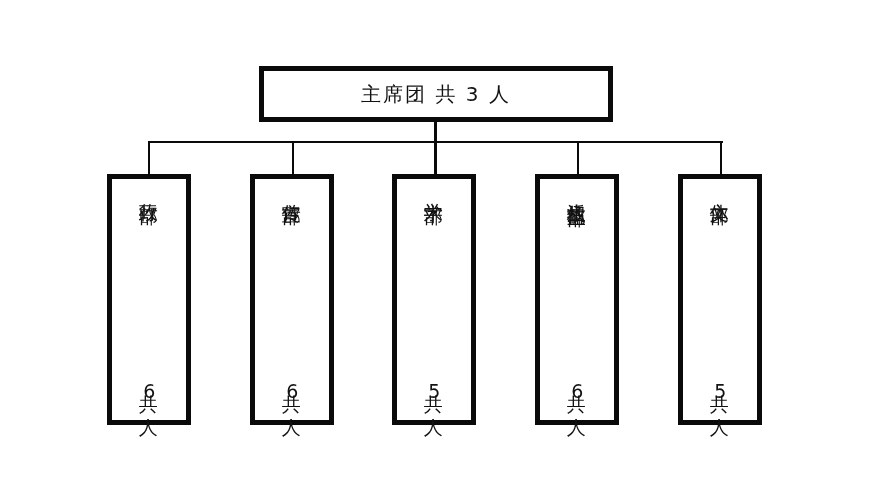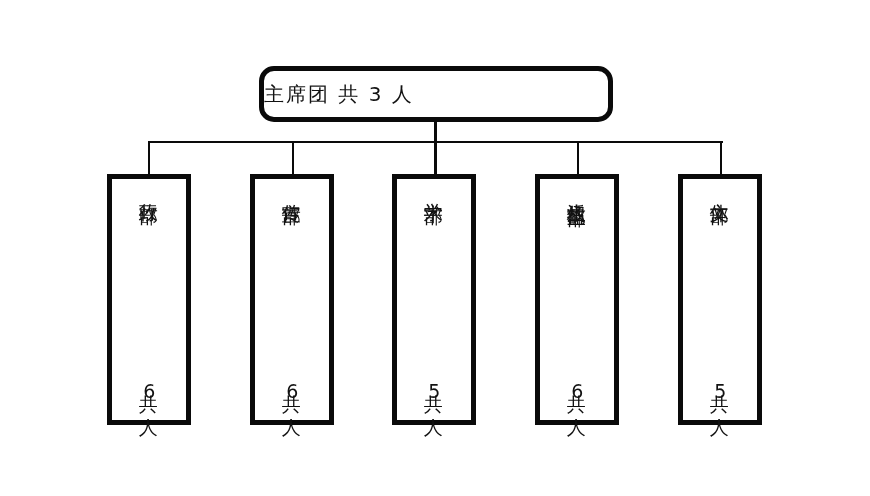--- a/index.html
+++ b/index.html
@@ -33,22 +33,21 @@
     border: 5px solid #0a0a0a;
   }
 
   .root-box {
     left: 259px;
     top: 66px;
     width: 354px;
     height: 56px;
     display: flex;
     align-items: center;
-    justify-content: flex-start;
-    border-radius: 15px;
+    justify-content: center;
   }
 
   .root-label {
     font-size: 20px;
     letter-spacing: 2px;
     line-height: 1;
     white-space: nowrap;
     color: #121212;
   }
 

